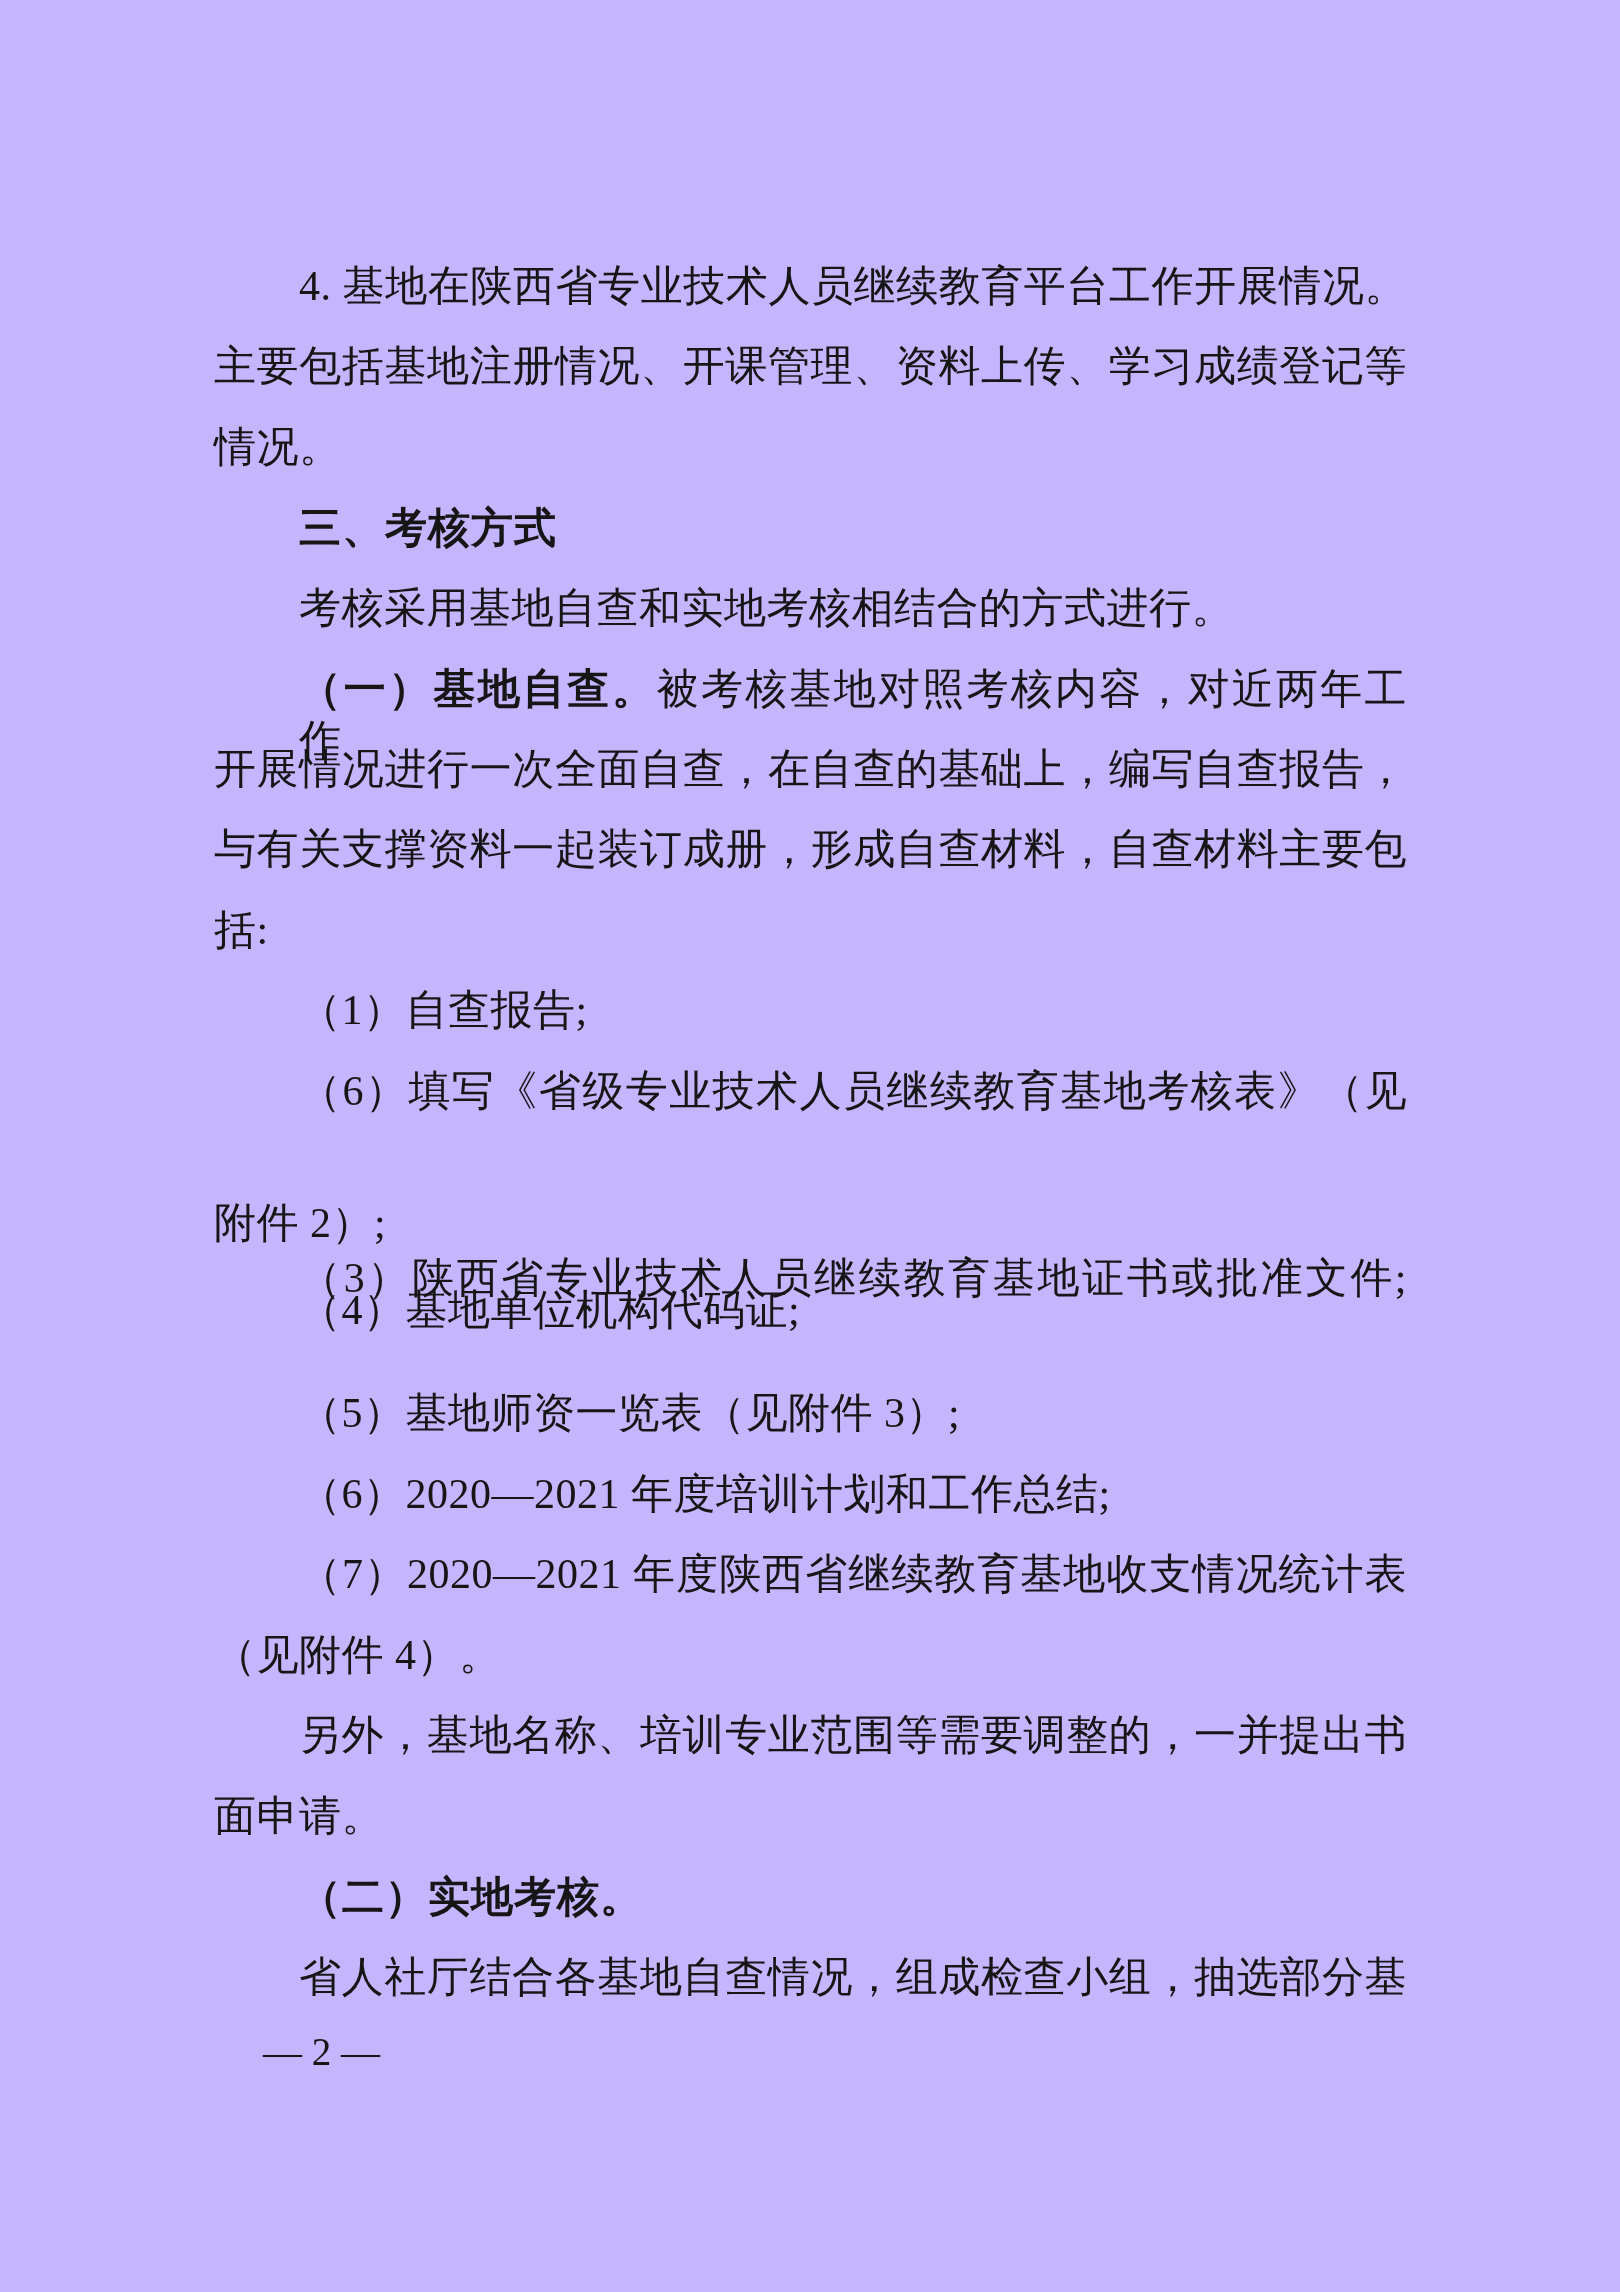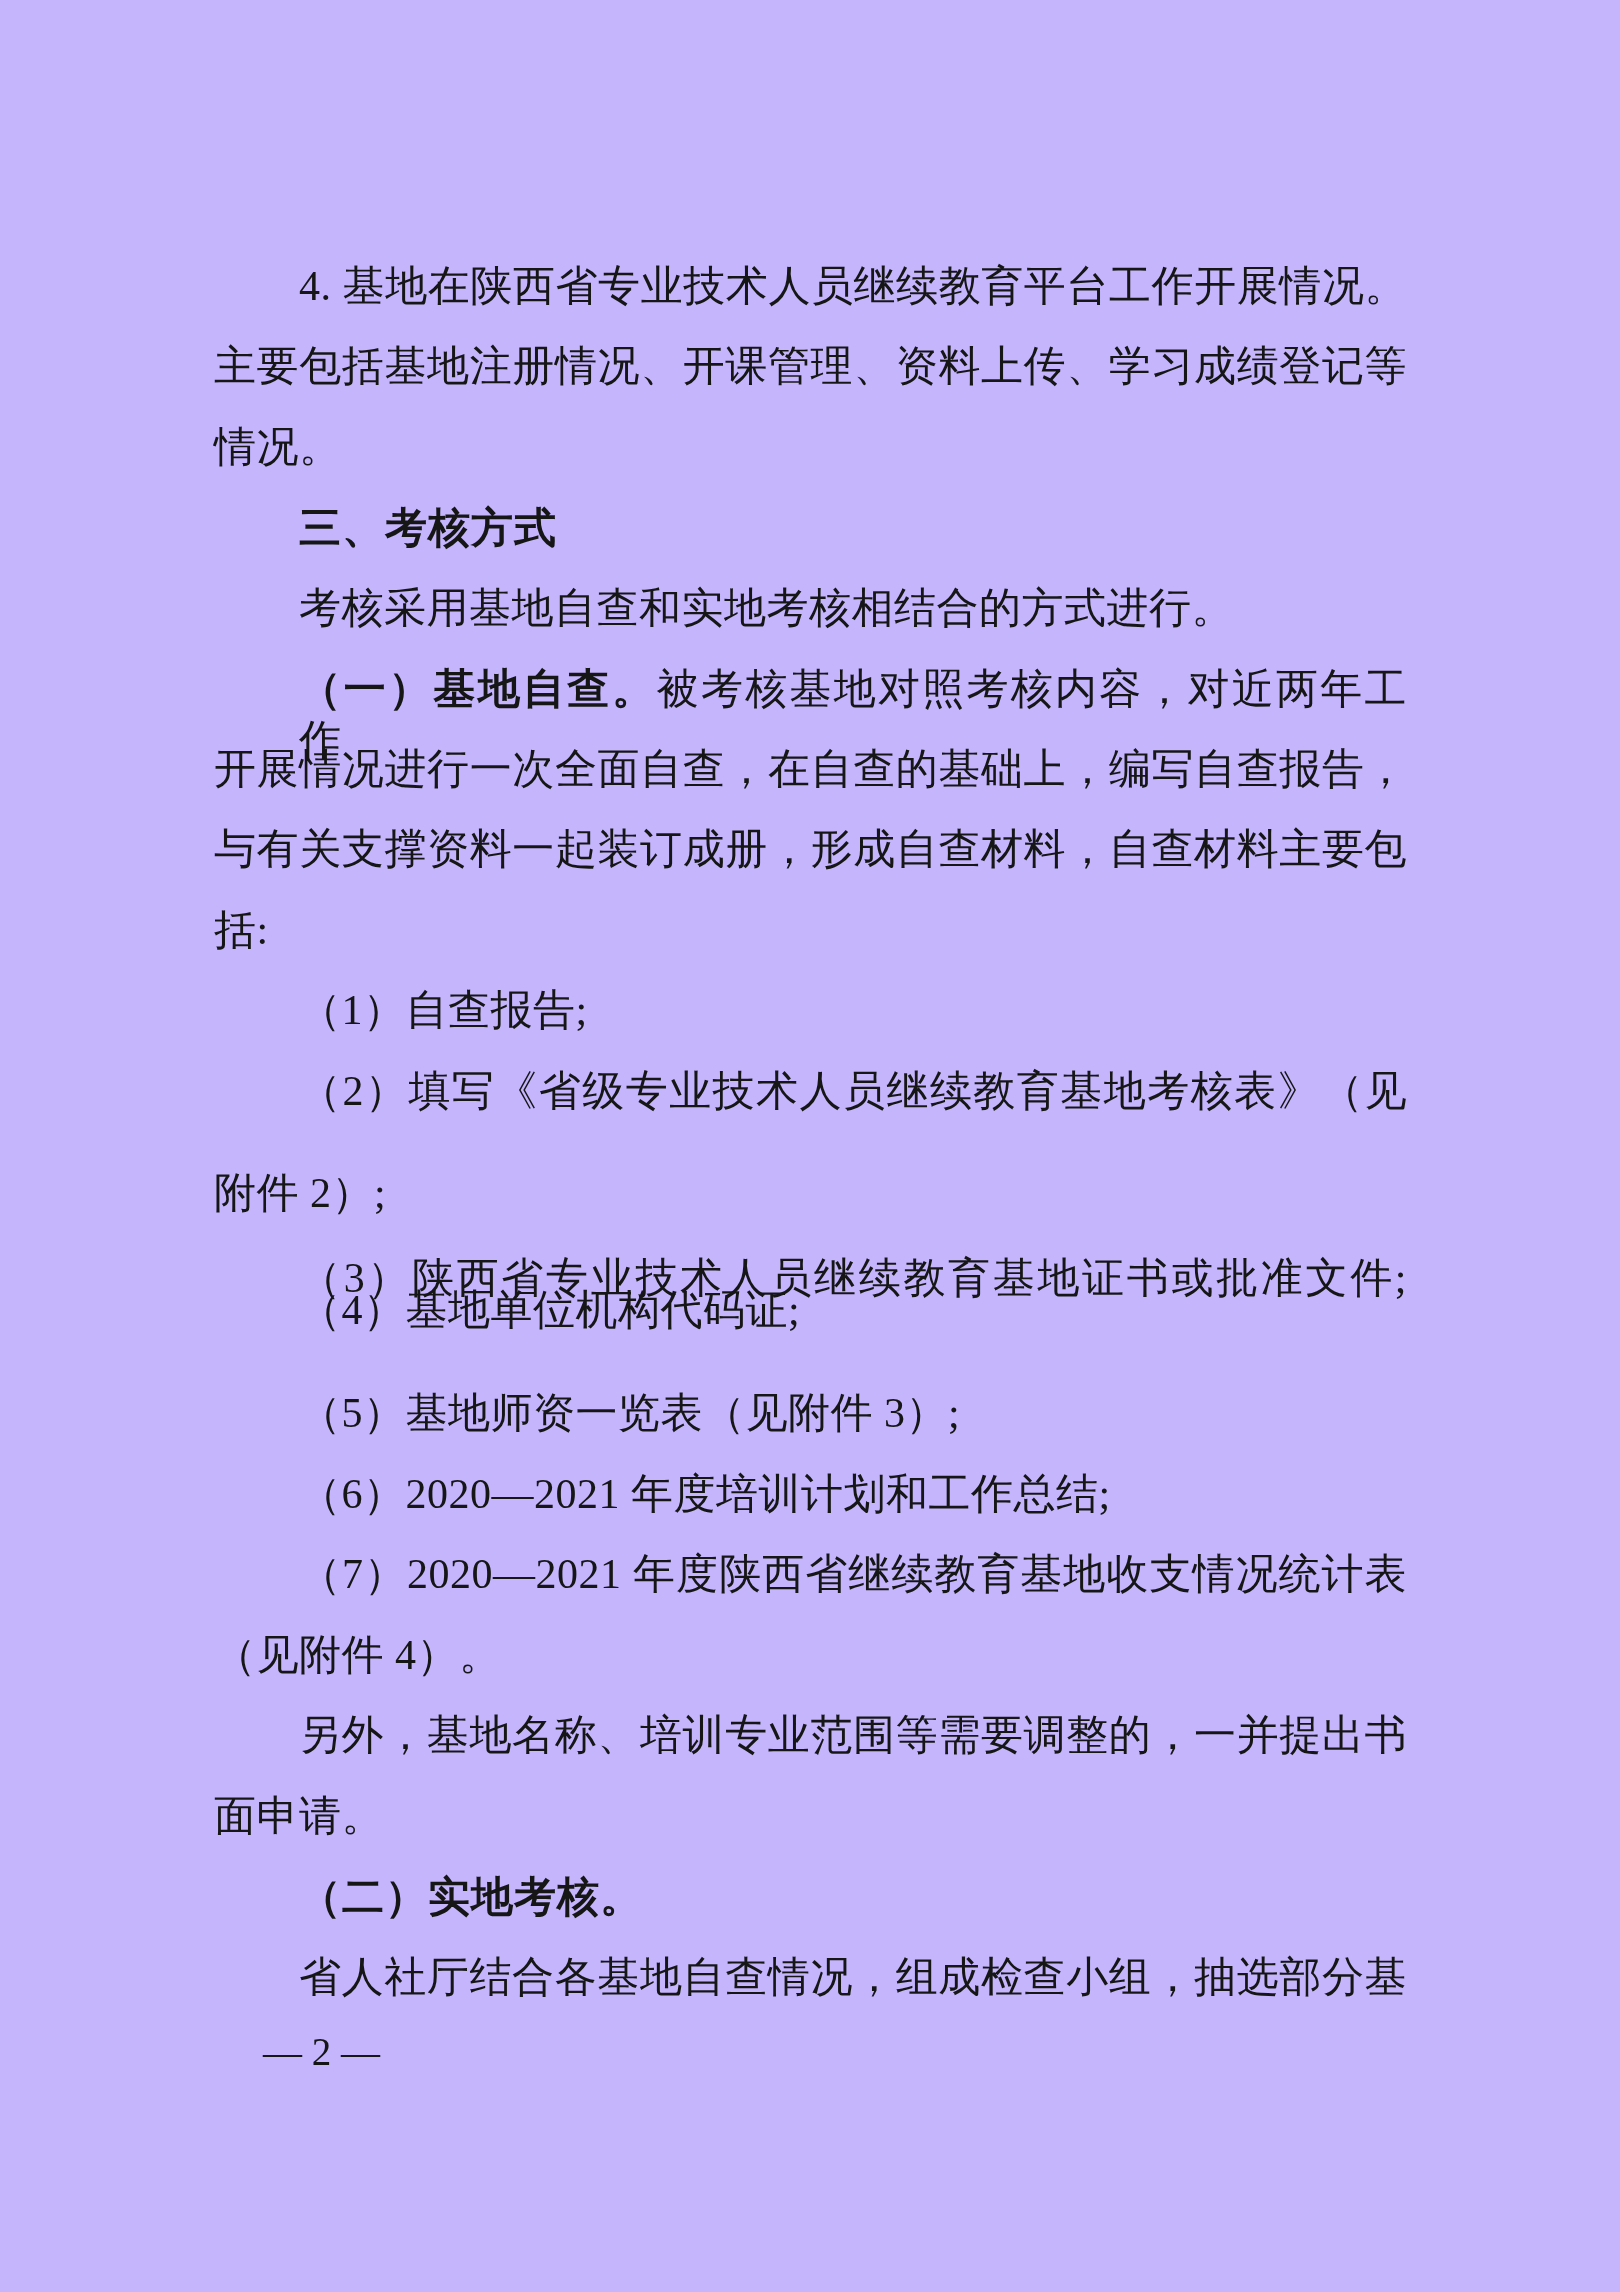--- a/index.html
+++ b/index.html
@@ -60,22 +60,22 @@
       <div class="line justify indent" style="top: 261px;"><span class="seg-body">4. 基地在陕西省专业技术人员继续教育平台工作开展情况。</span></div>
       <div class="line justify" style="top: 341px;"><span class="seg-body">主要包括基地注册情况、开课管理、资料上传、学习成绩登记等</span></div>
       <div class="line" style="top: 422px;"><span class="seg-body">情况。</span></div>
       <div class="line indent" style="top: 583px;"><span class="seg-body">考核采用基地自查和实地考核相结合的方式进行。</span></div>
       <div class="line indent" style="top: 502px;"><span class="seg-hei">三、考核方式</span></div>
       <div class="line justify indent" style="top: 663px;"><span class="seg-hei">（一）基地自查。</span><span class="seg-body">被考核基地对照考核内容，对近两年工作</span></div>
       <div class="line justify" style="top: 824px;"><span class="seg-body">与有关支撑资料一起装订成册，形成自查材料，自查材料主要包</span></div>
       <div class="line justify" style="top: 744px;"><span class="seg-body">开展情况进行一次全面自查，在自查的基础上，编写自查报告，</span></div>
       <div class="line" style="top: 905px;"><span class="seg-body">括:</span></div>
       <div class="line indent" style="top: 985px;"><span class="seg-body">（1）自查报告;</span></div>
-      <div class="line justify indent" style="top: 1066px;"><span class="seg-body">（2）填写《省级专业技术人员继续教育基地考核表》（见</span></div>
-      <div class="line" style="top: 1168px;"><span class="seg-body">附件 2）;</span></div>
+      <div class="line justify indent" style="top: 1066px;"><span class="seg-body">（6）填写《省级专业技术人员继续教育基地考核表》（见</span></div>
+      <div class="line" style="top: 1198px;"><span class="seg-body">附件 2）;</span></div>
       <div class="line justify indent" style="top: 1227px; margin-top: 26px;"><span class="seg-body">（3）陕西省专业技术人员继续教育基地证书或批准文件;</span></div>
       <div class="line indent" style="top: 1285px;"><span class="seg-body">（4）基地单位机构代码证;</span></div>
       <div class="line indent" style="top: 1388px;"><span class="seg-body">（5）基地师资一览表（见附件 3）;</span></div>
       <div class="line indent" style="top: 1469px;"><span class="seg-body">（6）2020—2021 年度培训计划和工作总结;</span></div>
       <div class="line justify indent" style="top: 1549px;"><span class="seg-body">（7）2020—2021 年度陕西省继续教育基地收支情况统计表</span></div>
       <div class="line" style="top: 1630px;"><span class="seg-body">（见附件 4）。</span></div>
       <div class="line" style="top: 1791px;"><span class="seg-body">面申请。</span></div>
       <div class="line justify indent" style="top: 1710px;"><span class="seg-body">另外，基地名称、培训专业范围等需要调整的，一并提出书</span></div>
       <div class="line indent" style="top: 1871px;"><span class="seg-hei">（二）实地考核。</span></div>
       <div class="line justify indent" style="top: 1952px;"><span class="seg-body">省人社厅结合各基地自查情况，组成检查小组，抽选部分基</span></div>

